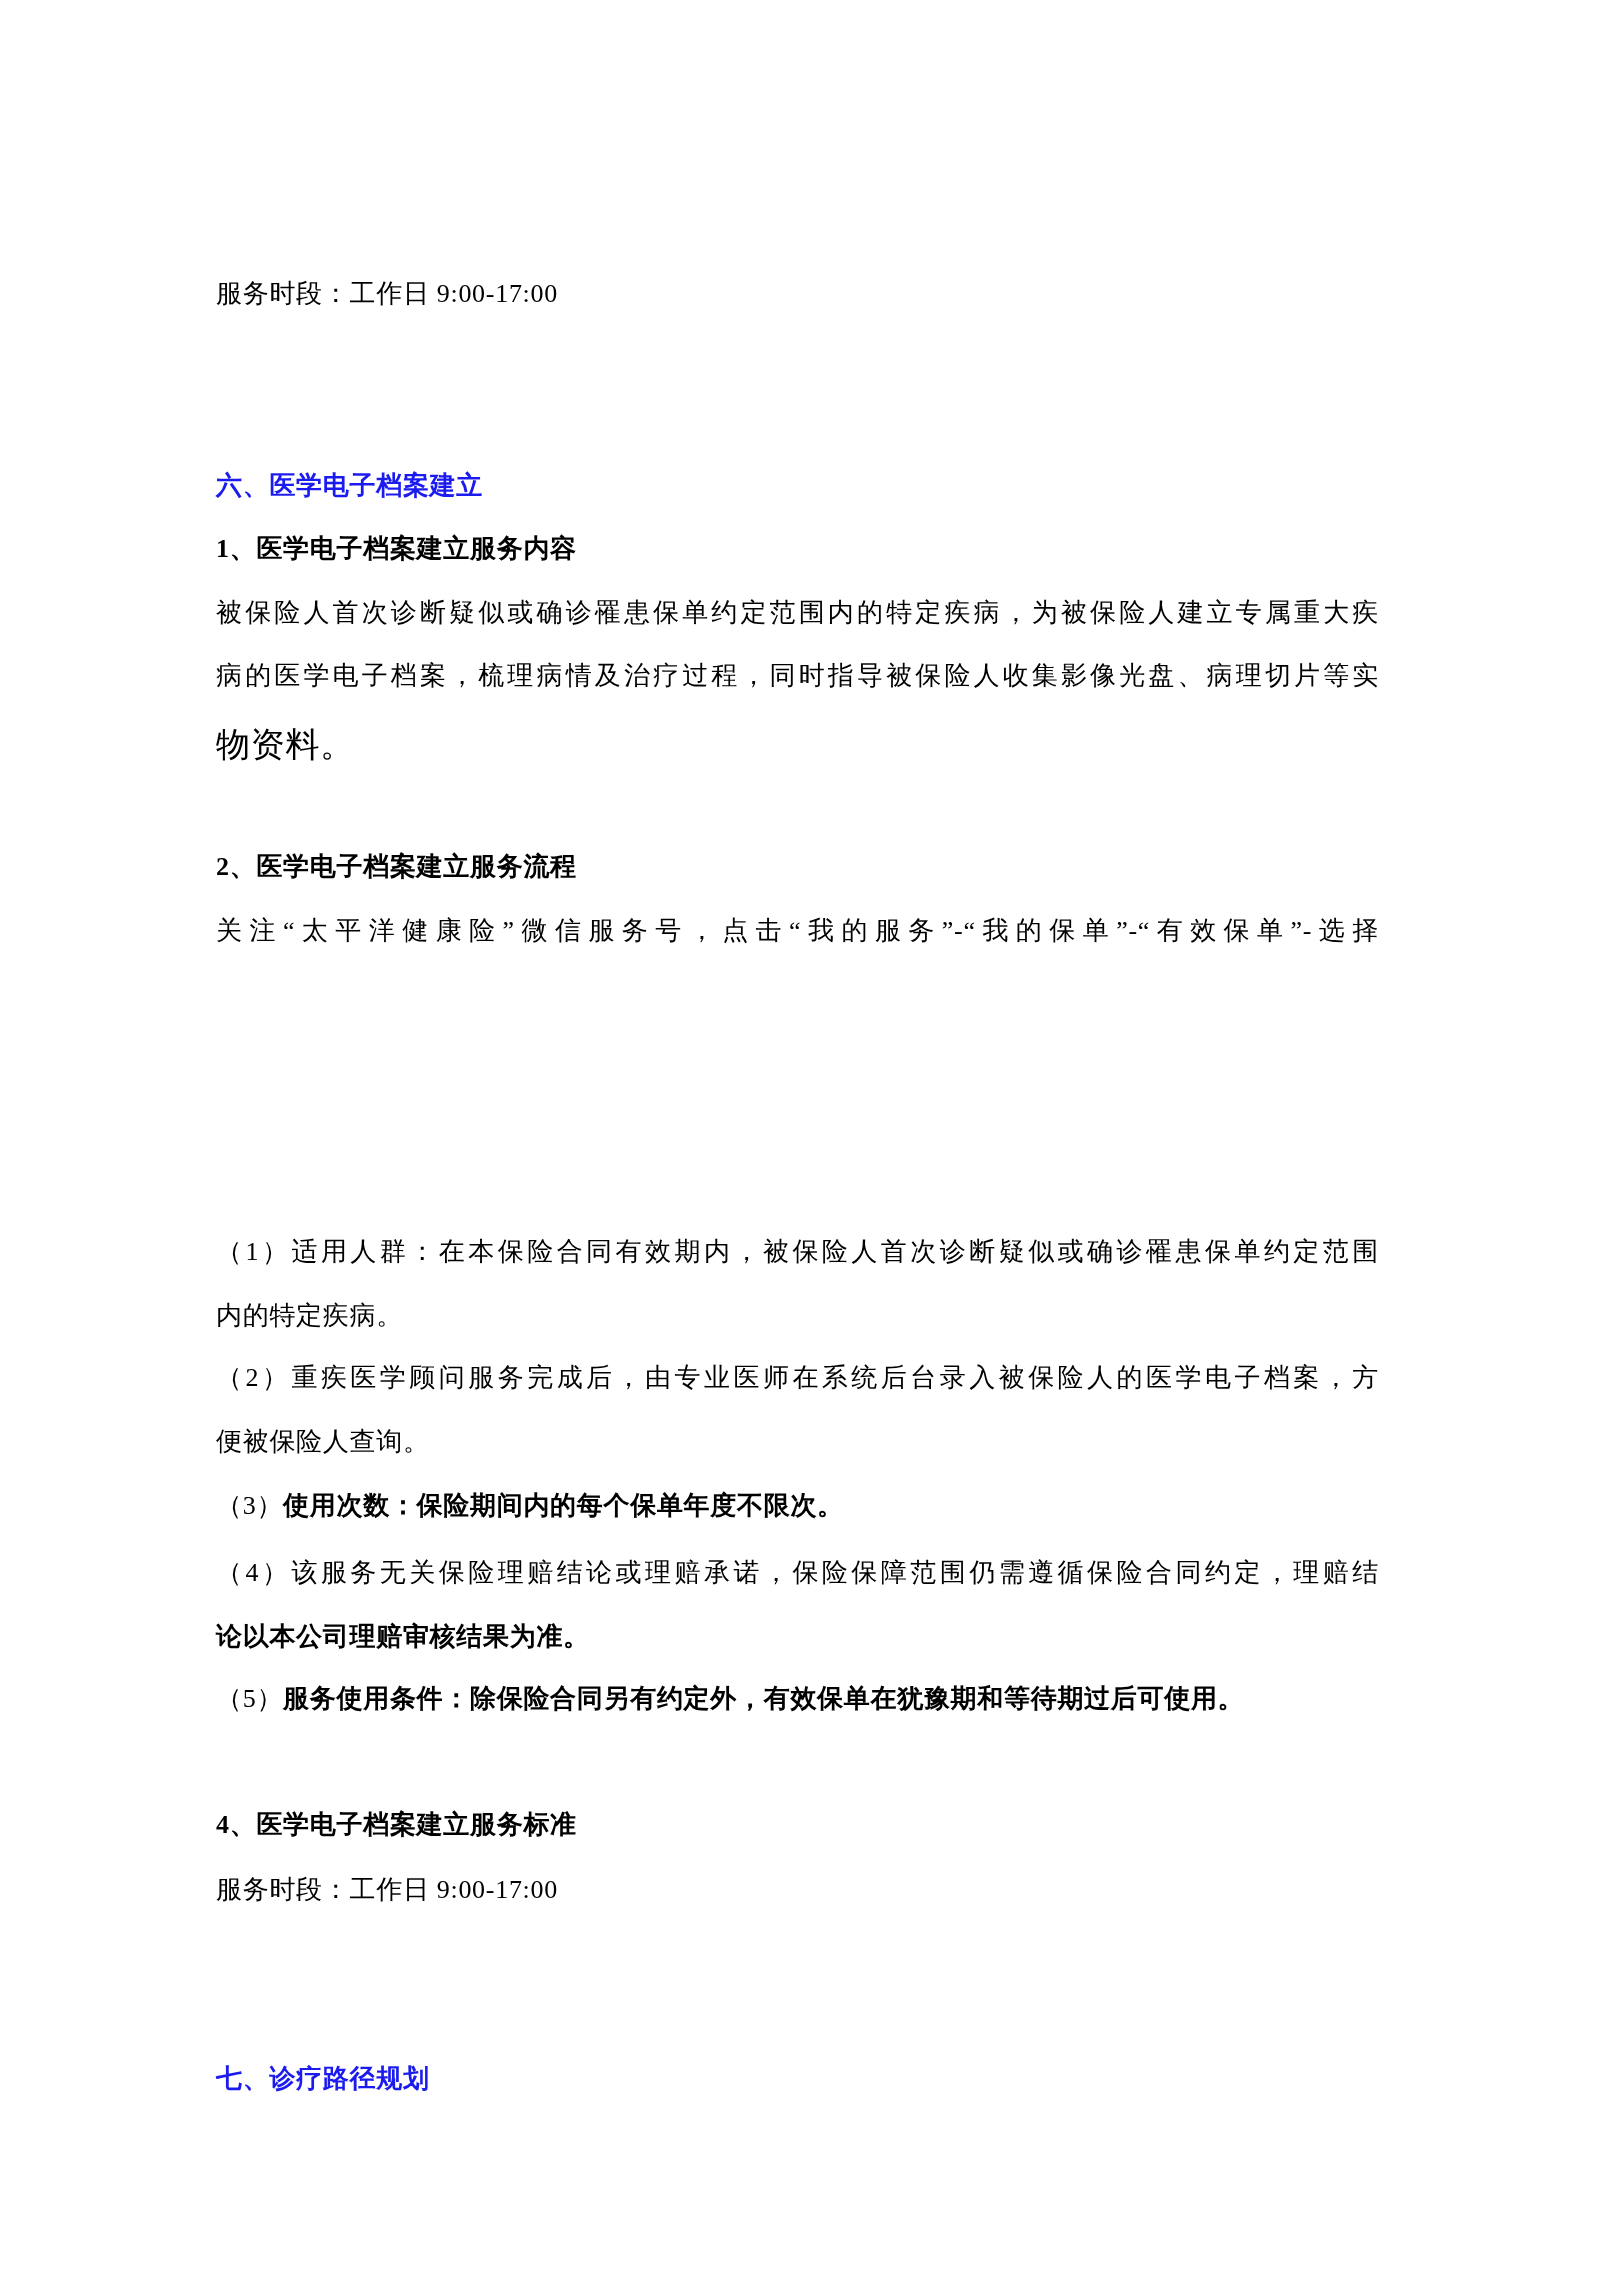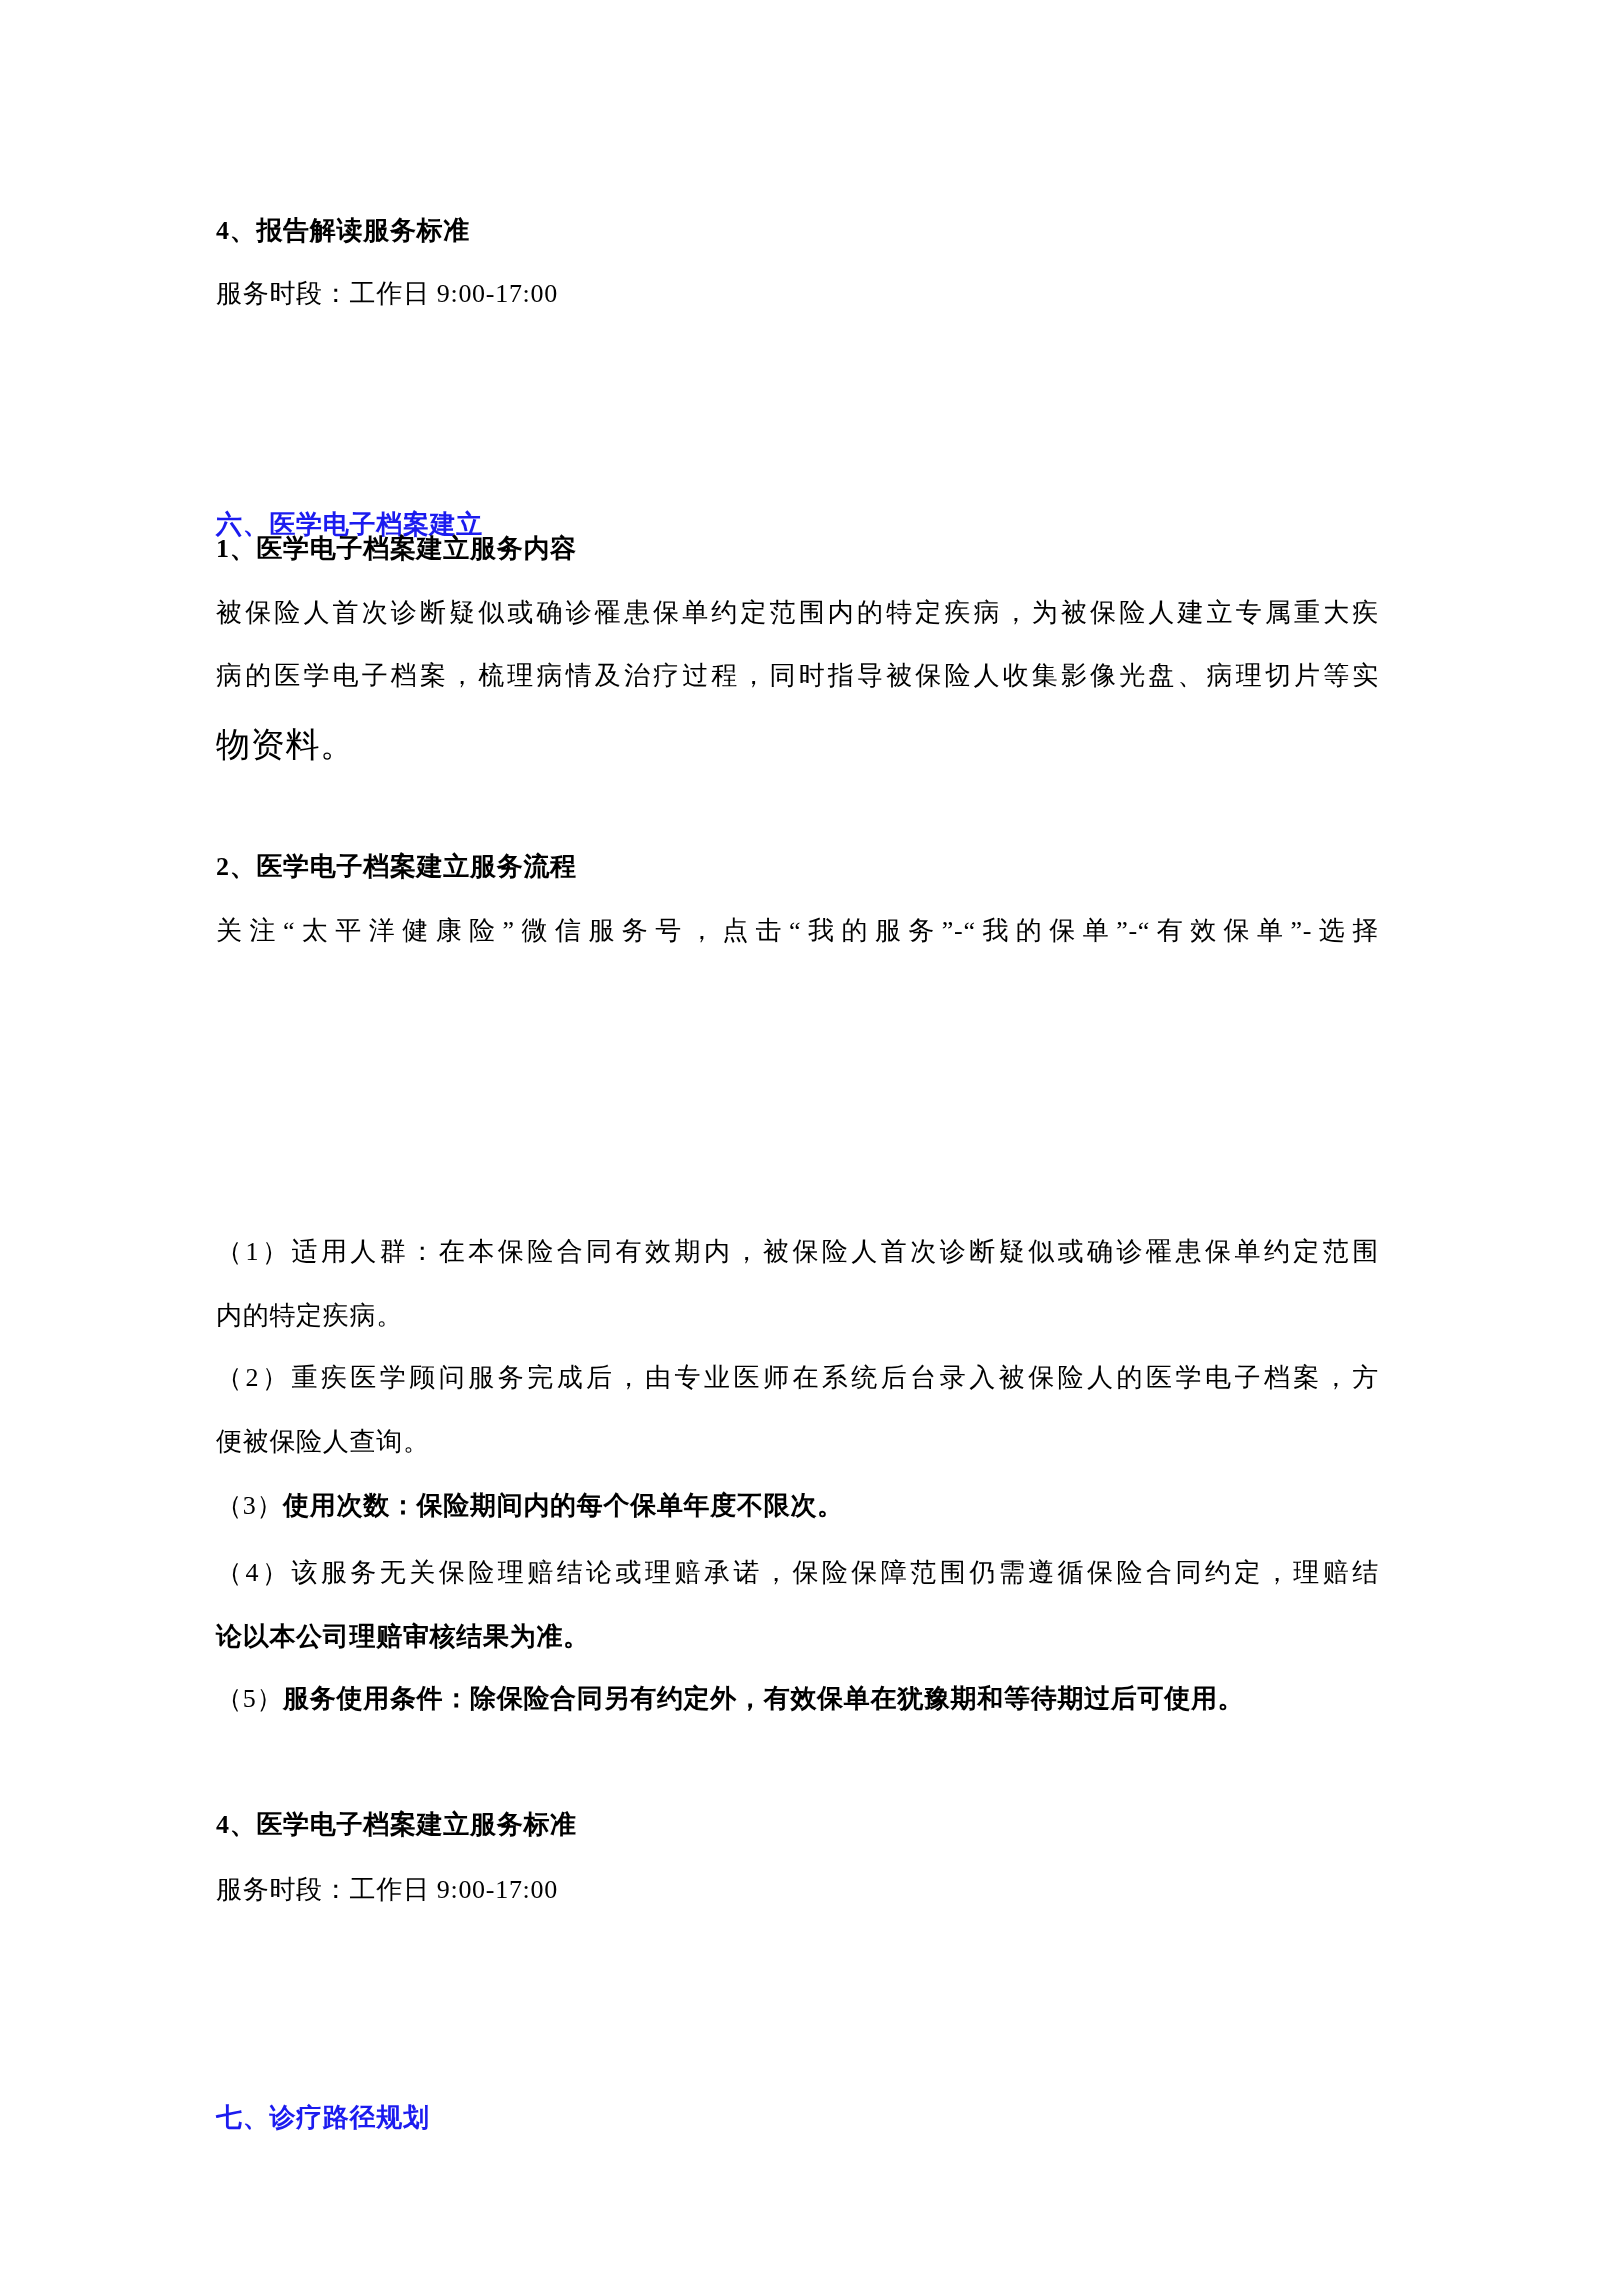--- a/index.html
+++ b/index.html
@@ -19,28 +19,27 @@
     color:#000000;
     white-space:nowrap;
     letter-spacing:0.7px;
   }
   .line.just{
     white-space:normal;
     text-align:justify;
     text-align-last:justify;
   }
   .line.bold{font-weight:700;}
-  .line.section{font-weight:700;margin-top:39px;}
+  .line.section{font-weight:700;}
   .b{font-weight:700;}
 </style>
 </head>
 <body>
 
 <div id="page" style="width: 1623px; height: 2295px; background: rgb(255, 255, 255);">
-    <div class="line bold" style="top: 215px; left: 216px; width: 1163px; font-size: 26px;">4、报告解读服务标准</div>
     <div class="line body" style="top: 278px; left: 216px; width: 1163px; font-size: 26px;">服务时段：工作日 9:00-17:00</div>
     <div class="line section" style="top: 470px; left: 216px; width: 1163px; font-size: 26px; color: rgb(27, 27, 239);">六、医学电子档案建立</div>
     <div class="line bold" style="top: 533px; left: 216px; width: 1163px; font-size: 26px;">1、医学电子档案建立服务内容</div>
     <div class="line body just" style="top: 597px; left: 216px; width: 1163px; font-size: 26px;">被保险人首次诊断疑似或确诊罹患保单约定范围内的特定疾病，为被保险人建立专属重大疾</div>
     <div class="line body just" style="top: 660px; left: 216px; width: 1163px; font-size: 26px;">病的医学电子档案，梳理病情及治疗过程，同时指导被保险人收集影像光盘、病理切片等实</div>
     <div class="line body" style="top: 724px; left: 216px; width: 1163px; font-size: 34px;">物资料。</div>
     <div class="line bold" style="top: 851px; left: 216px; width: 1163px; font-size: 26px;">2、医学电子档案建立服务流程</div>
     <div class="line body just" style="top: 915px; left: 216px; width: 1163px; font-size: 26px;">关注“太平洋健康险”微信服务号，点击“我的服务”-“我的保单”-“有效保单”-选择</div>
     <div class="line body just" style="top: 1236px; left: 216px; width: 1163px; font-size: 26px;">（1）适用人群：在本保险合同有效期内，被保险人首次诊断疑似或确诊罹患保单约定范围</div>
     <div class="line body" style="top: 1300px; left: 216px; width: 1163px; font-size: 26px;">内的特定疾病。</div>

